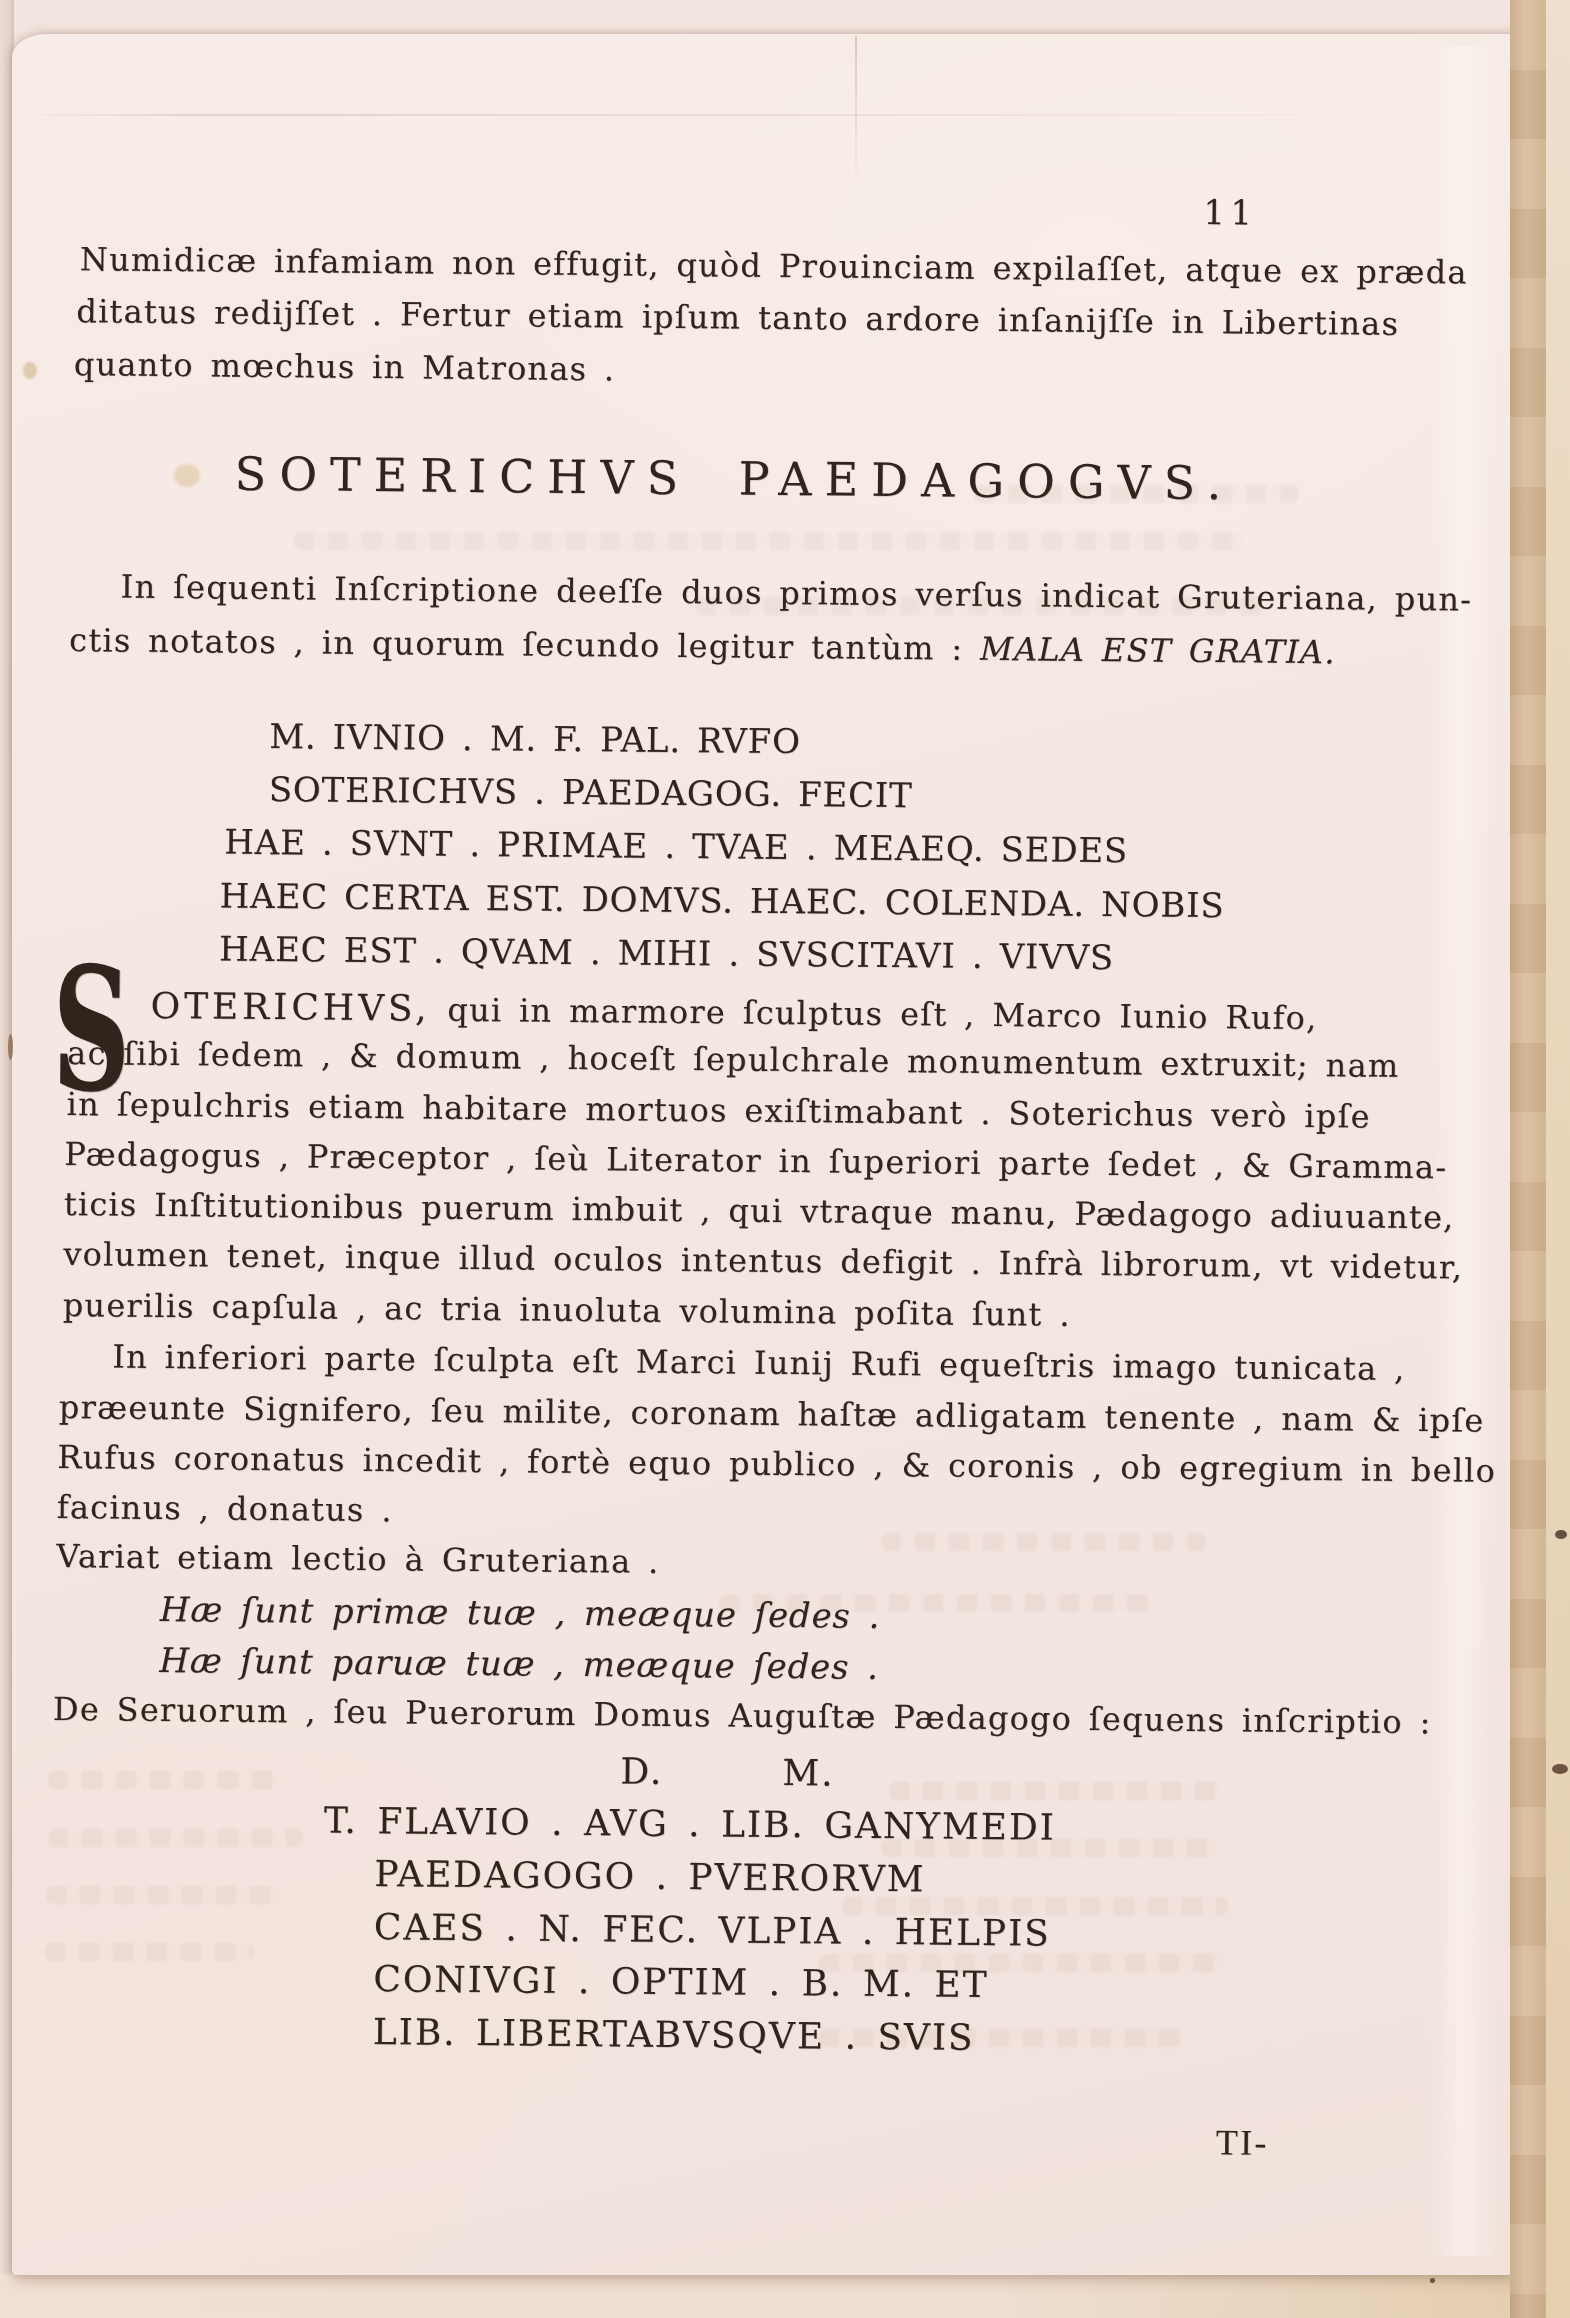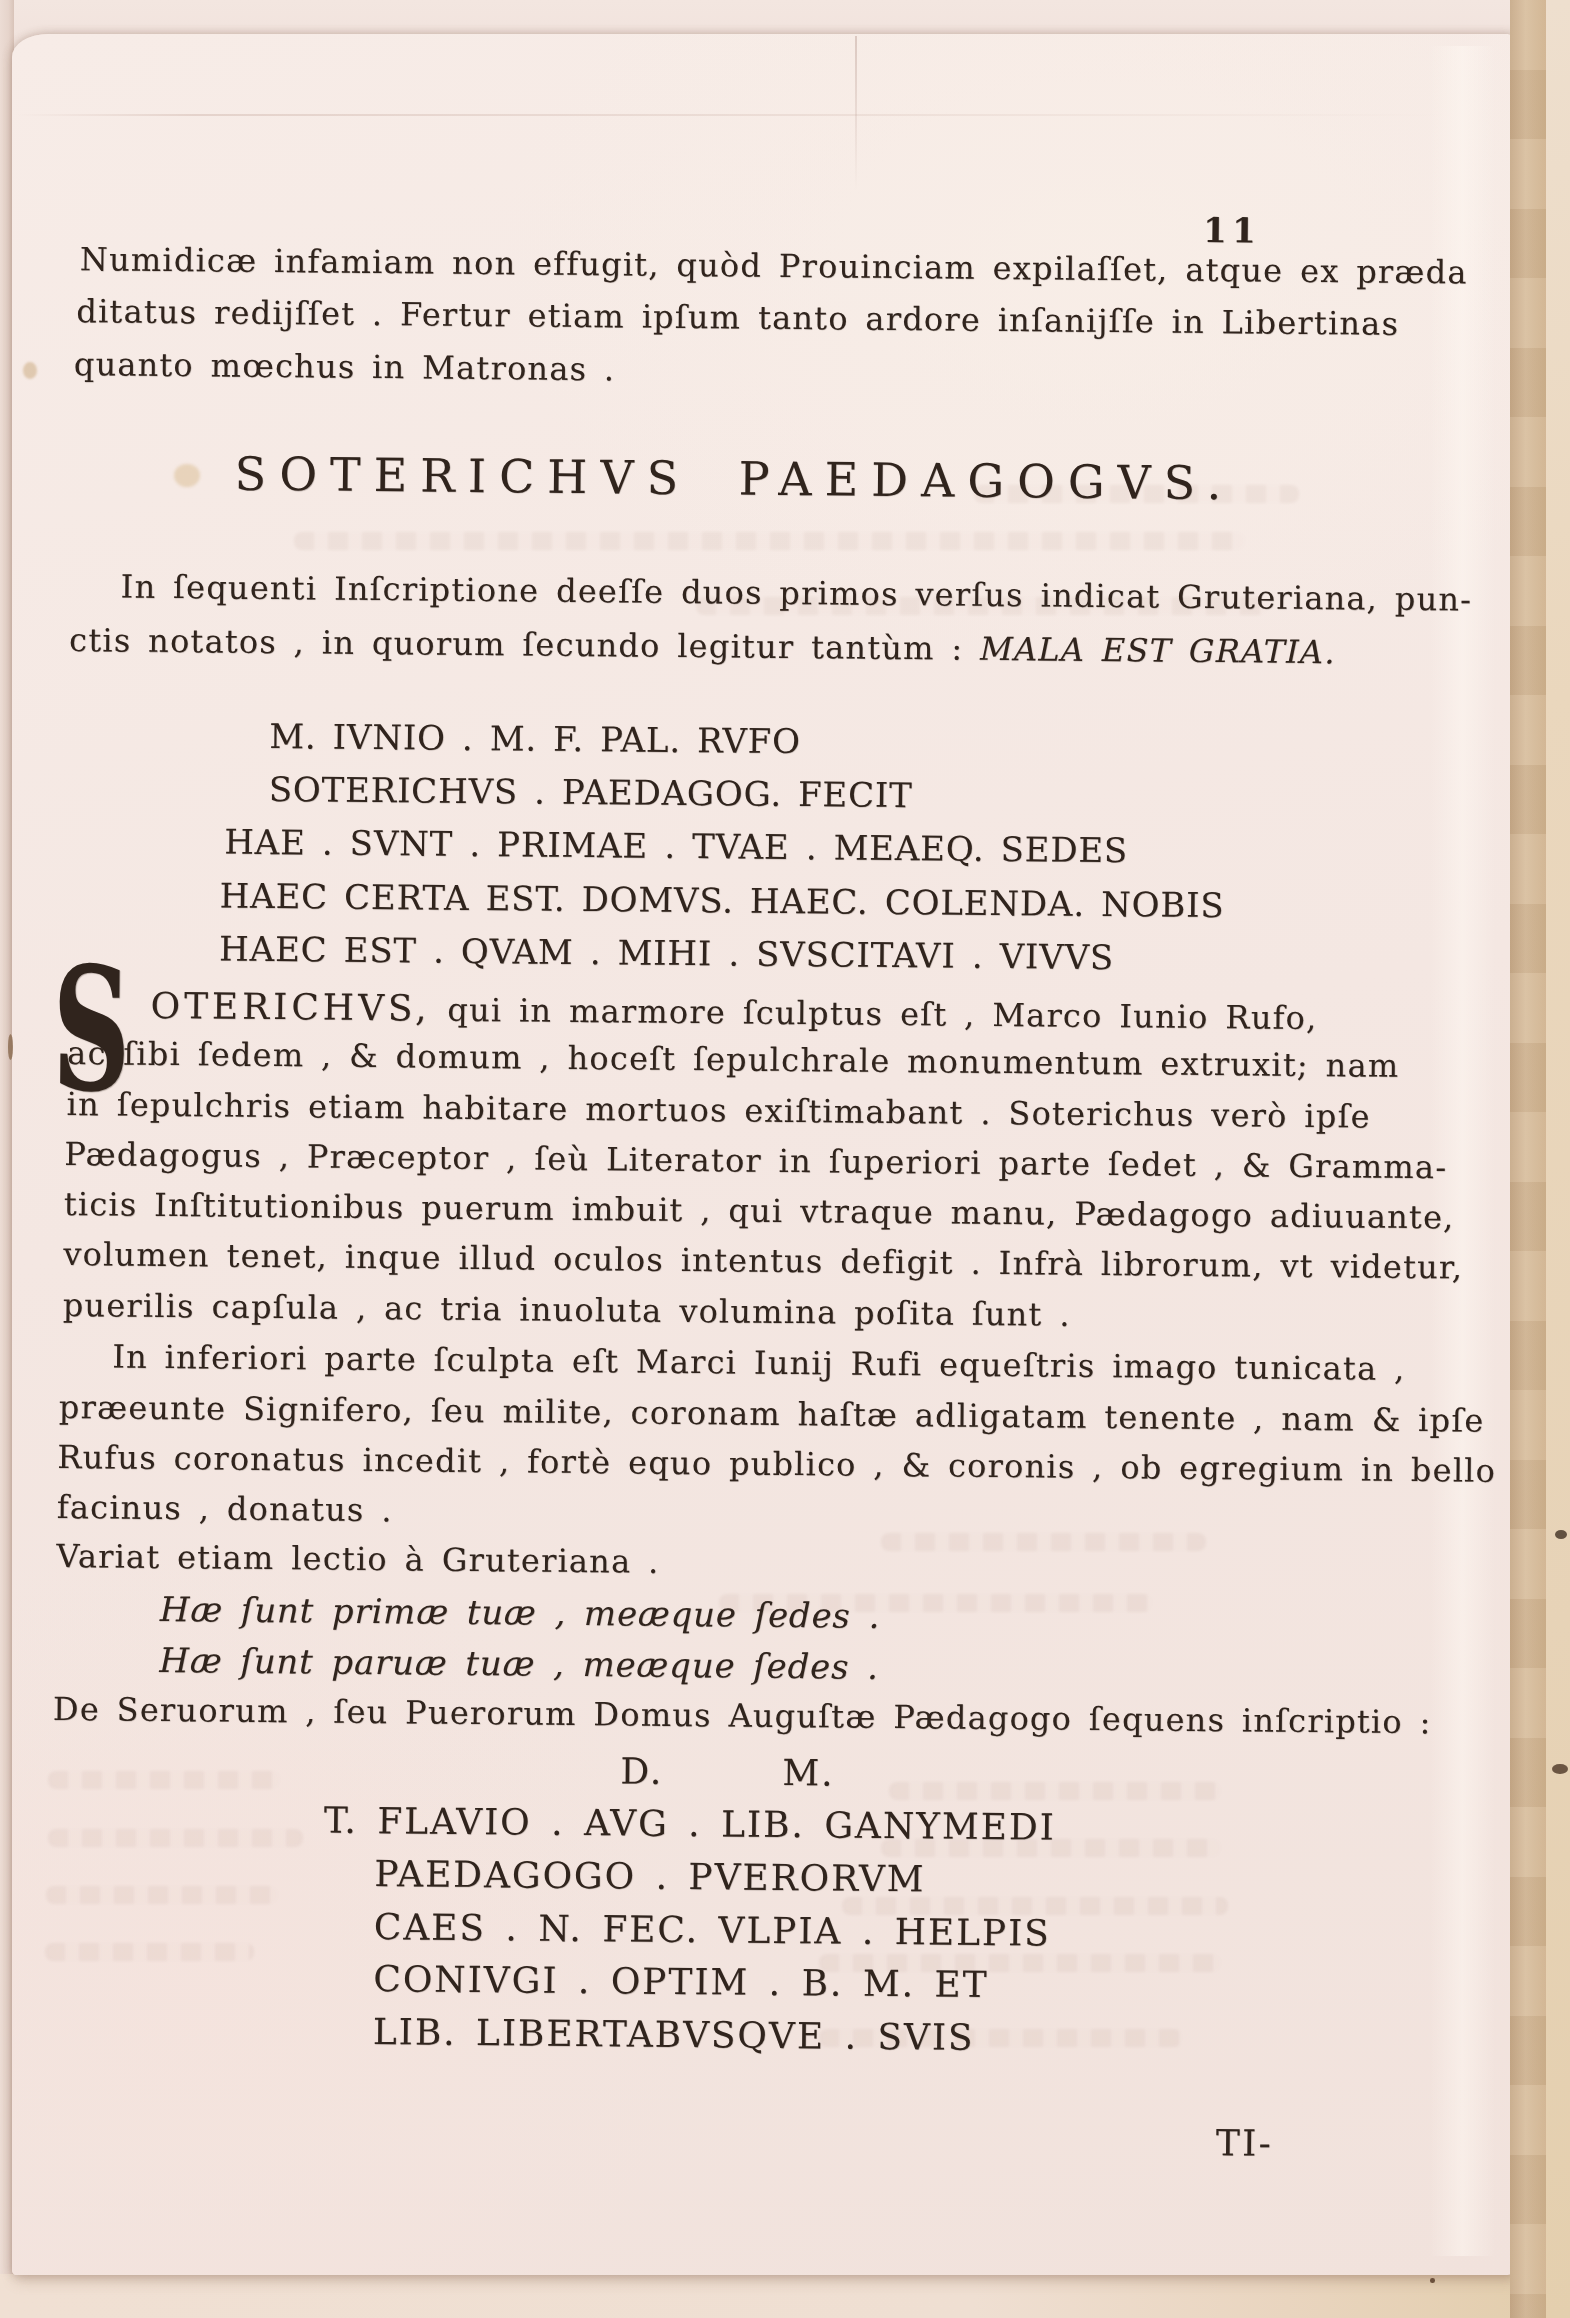--- a/index.html
+++ b/index.html
@@ -35,31 +35,31 @@
             background:linear-gradient(180deg,rgba(178,146,136,0.4),rgba(178,146,136,0));}
   .sheen{position:absolute;left:1430px;top:46px;width:65px;height:2210px;z-index:3;
             background:linear-gradient(90deg,rgba(255,249,243,0),rgba(255,249,243,0.5),rgba(255,249,243,0));}
 
   
   .print-layer{position:absolute;inset:0;z-index:4;transform:rotate(0.55deg);
                transform-origin:50% 42%;color:#30241d;}
   .line{position:absolute;white-space:nowrap;font-size:32px;line-height:1.1;
         letter-spacing:1.2px;word-spacing:5.4px;
         text-shadow:0.5px 0.5px 0.7px rgba(48,36,29,0.33);}
-  .pagenum{font-size:34px;font-weight:700;letter-spacing:5.4px;margin-top:18px;}
+  .pagenum{font-size:34px;font-weight:400;letter-spacing:5.4px;}
   .heading{font-size:46px;letter-spacing:13px;word-spacing:20px;}
   .caps1{font-size:34px;letter-spacing:0.8px;word-spacing:4.6px;}
   .caps2{font-size:36px;letter-spacing:1.9px;word-spacing:6.2px;}
   .it{font-style:italic;}
   .variant-it{font-size:34px;font-style:italic;letter-spacing:0.8px;word-spacing:6.2px;}
   .dropcap{position:absolute;font-size:164px;line-height:0.8;font-weight:700;
            transform:scale(0.66,1.04);transform-origin:top left;
            text-shadow:0.8px 0.8px 1.2px rgba(48,36,29,0.35);}
   .lead-caps{font-size:36px;letter-spacing:3.9px;}
-  .catchword{font-size:36px;letter-spacing:2.3px;}
+  .catchword{font-size:36px;letter-spacing:2.3px;font-family:Liberation Serif, serif;}
 
   
   .ghost{position:absolute;height:18px;border-radius:7.7px;opacity:0.42;filter:blur(1.7px);z-index:3;
          background:repeating-linear-gradient(90deg,rgba(152,112,96,0.20) 0 20px,rgba(152,112,96,0.03) 20px 34px);}
   .speck{position:absolute;border-radius:50%;z-index:5;}
 </style>
 </head>
 <body>
 
 <div class="scan">

